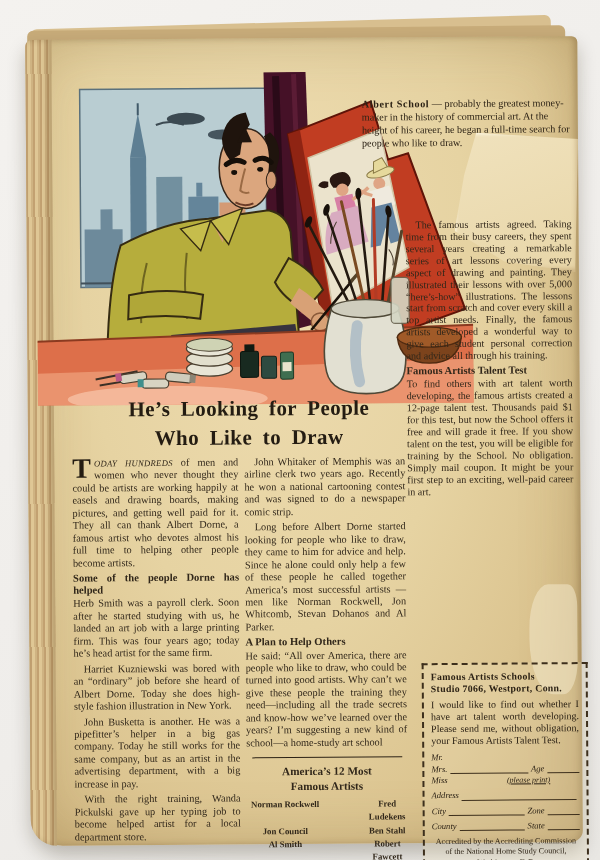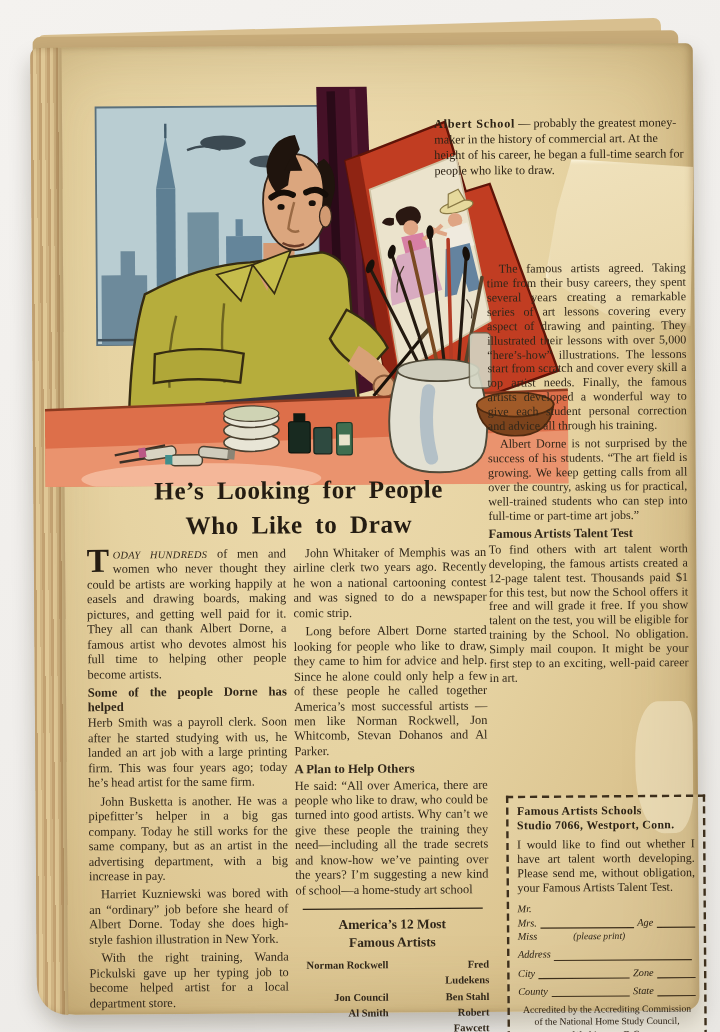--- a/index.html
+++ b/index.html
@@ -36,32 +36,32 @@
   .col{position:absolute;font-size:10.35px;line-height:1.205;text-align:justify;color:#31271a;}
   .col p{margin:0 0 3px 0;}
   .col p.ind{text-indent:10px;}
   .col-left{left:44px;top:418px;width:166px;}
   .col-mid{left:216px;top:418px;width:161px;}
   .col-right{left:379px;top:182px;width:166px;font-size:10.15px;line-height:1.175;}
   .subhead{font-weight:bold;margin:3px 0 1px 0;font-size:10.6px;line-height:1.15;}
   .rule{border:0;border-top:1.6px solid #2c2215;width:150px;margin:8px auto 6px auto;}
   .artists-head{font-weight:bold;text-align:center;font-size:11.2px;line-height:1.3;width:130px;margin:0 auto 5px auto;}
   .artists-grid{display:grid;grid-template-columns:1fr 1fr;column-gap:7px;font-size:8.8px;font-weight:bold;line-height:1.5;}
-  .artists-grid .l{text-align:right;}
-  .artists-grid .r{text-align:right;padding-left:36px;}
+  .artists-grid .l{text-align:center;}
+  .artists-grid .r{text-align:center;padding-left:36px;}
   .coupon{position:absolute;left:392px;top:626px;width:166px;box-sizing:border-box;
     border:2px dashed #3d2f1c;padding:6px 7px 5px 7px;font-size:8.8px;line-height:1.2;color:#2c2215;
     background:rgba(240,226,190,.25);}
   .coupon .cname{font-weight:bold;font-size:9.8px;line-height:1.25;letter-spacing:.3px;}
   .coupon .cbody{margin-top:4px;text-align:justify;font-size:10px;}
   .frow{display:flex;align-items:flex-end;margin-top:5px;font-style:italic;font-size:8.6px;}
   .frow .fl{white-space:nowrap;font-style:italic;}
   .frow .line{flex:1;border-bottom:1px solid #3d2f1c;margin:0 3px;height:9px;}
   .frow .shortline{width:32px;border-bottom:1px solid #3d2f1c;margin-left:3px;height:9px;}
-  .pleaseprint{font-style:italic;font-size:8px;margin:0 0 0 30px;}
+  .pleaseprint{font-style:italic;font-size:8px;text-align:center;margin:0 0 0 30px;text-decoration:underline;}
   .cfoot{margin-top:6px;text-align:center;font-size:8.1px;line-height:1.25;}
   .sc{text-transform:uppercase;font-size:8.6px;letter-spacing:.3px;font-style:italic;}
   .dropcap{float:left;font-size:28px;line-height:22px;font-weight:bold;padding-right:3px;color:#241c12;}
 </style>
 </head>
 <body>
 
 <div class="book">
   <div class="under1"></div>
   <div class="under2"></div>
@@ -214,50 +214,49 @@
 
     <div class="headline">
       <div>He’s Looking for People</div>
       <div>Who Like to Draw</div>
     </div>
 
     <div class="col col-left">
       <p><span class="dropcap">T</span><span class="sc">oday hundreds</span><span> of men and women who never thought they could be artists are working happily at easels and drawing boards, making pictures, and getting well paid for it. They all can thank Albert Dorne, a famous artist who devotes almost his full time to helping other people become artists.</span></p>
       <div class="subhead">Some of the people Dorne has helped</div>
       <p>Herb Smith was a payroll clerk. Soon after he started studying with us, he landed an art job with a large printing firm. This was four years ago; today he’s head artist for the same firm.</p>
+      <p class="ind">Harriet Kuzniewski was bored with an “ordinary” job before she heard of Albert Dorne. Today she does high-style fashion illustration in New York.</p>
       <p class="ind">John Busketta is another. He was a pipefitter’s helper in a big gas company. Today he still works for the same company, but as an artist in the advertising department, with a big increase in pay.</p>
-      <p class="ind">Harriet Kuzniewski was bored with an “ordinary” job before she heard of Albert Dorne. Today she does high-style fashion illustration in New York.</p>
       <p class="ind">With the right training, Wanda Pickulski gave up her typing job to become helped artist for a local department store.</p>
     </div>
 
     <div class="col col-mid">
       <p class="ind">John Whitaker of Memphis was an airline clerk two years ago. Recently he won a national cartooning contest and was signed to do a newspaper comic strip.</p>
       <p class="ind">Long before Albert Dorne started looking for people who like to draw, they came to him for advice and help. Since he alone could only help a few of these people he called together America’s most successful artists —men like Norman Rockwell, Jon Whitcomb, Stevan Dohanos and Al Parker.</p>
       <div class="subhead">A Plan to Help Others</div>
-      <p>He said: “All over America, there are people who like to draw, who could be turned into good artists. Why can’t we give these people the training they need—including all the trade secrets and know-how we’ve painting over the years? I’m suggesting a new kind of school—a home-study art school</p>
+      <p>He said: “All over America, there are people who like to draw, who could be turned into good artists. Why can’t we give these people the training they need—including all the trade secrets and know-how we’ve learned over the years? I’m suggesting a new kind of school—a home-study art school</p>
       <hr class="rule">
       <div class="artists-head">America’s 12 Most Famous Artists</div>
       <div class="artists-grid">
         <div class="l">Norman Rockwell</div>
         <div class="r">Fred Ludekens</div>
         <div class="l">Jon Council</div>
         <div class="r">Ben Stahl</div>
         <div class="l">Al Smith</div>
         <div class="r">Robert Fawcett</div>
         <div class="l">Stevan Dohanos</div>
         <div class="r">Studio Briggs</div>
         <div class="l">George Giusti</div>
         <div class="r">Harold Von Schmidt</div>
 
       </div>
     </div>
 
     <div class="col col-right">
       <p class="ind">The famous artists agreed. Taking time from their busy careers, they spent several years creating a remarkable series of art lessons covering every aspect of drawing and painting. They illustrated their lessons with over 5,000 “here’s-how” illustrations. The lessons start from scratch and cover every skill a top artist needs. Finally, the famous artists developed a wonderful way to give each student personal correction and advice all through his training.</p>
-      <p class="ind">Albert Dorne is not surprised by the success of his students. “The art field is growing. We keep getting calls from all over the country, asking us for practical, well-trained students who can step into full-time or part-time art jobs.”</p>
       <div class="subhead">Famous Artists Talent Test</div>
       <p>To find others with art talent worth developing, the famous artists created a 12-page talent test. Thousands paid $1 for this test, but now the School offers it free and will grade it free. If you show talent on the test, you will be eligible for training by the School. No obligation. Simply mail coupon. It might be your first step to an exciting, well-paid career in art.</p>
     </div>
 
     <div class="coupon">
       <div class="cname">Famous Artists Schools</div>
       <div class="cname">Studio 7066, Westport, Conn.</div>
       <div class="cbody">I would like to find out whether I have art talent worth developing. Please send me, without obligation, your Famous Artists Talent Test.</div>
       <div class="frow">
           <span class="fl">Mr.</span>

